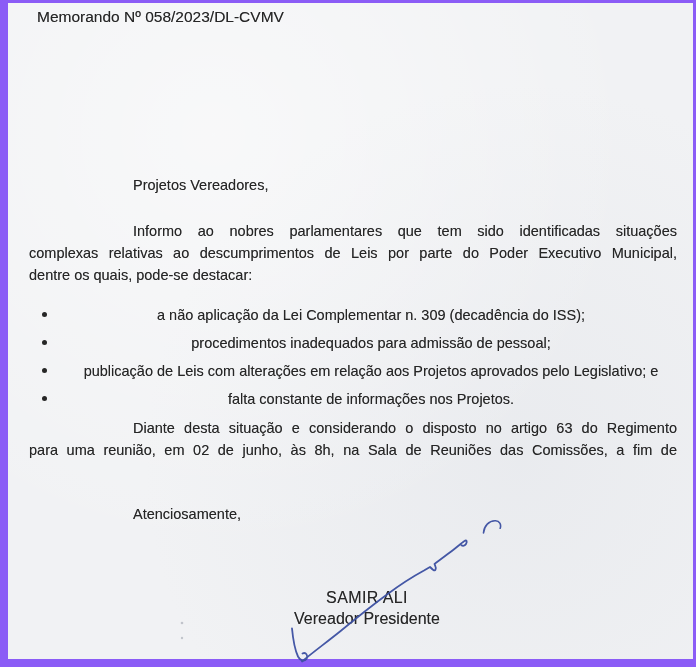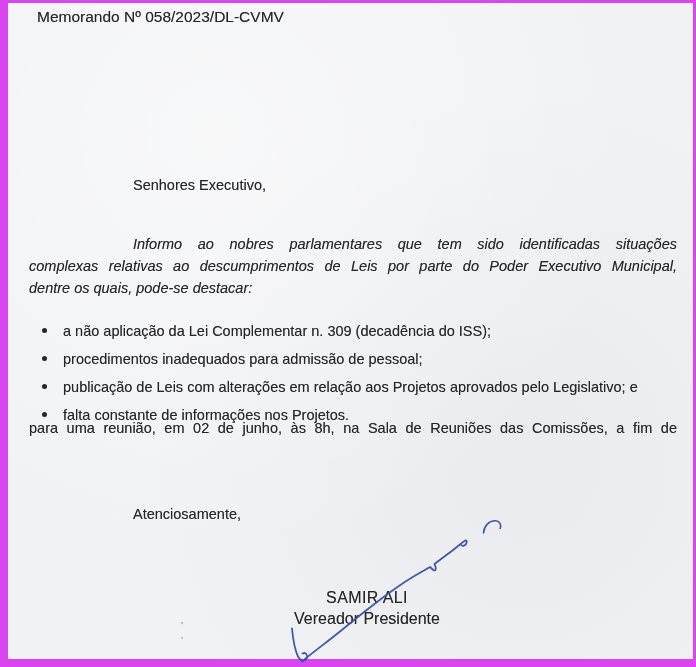--- a/index.html
+++ b/index.html
@@ -32,55 +32,56 @@
   .bullet-text { display:block; margin-left:34px; padding-top:4px; line-height:18px; }
   .sig-block { left:217px; width:300px; text-align:center; }
   .sig-name { font-size:16px; line-height:18px; letter-spacing:.4px; }
   .sig-title { font-size:16px; line-height:18px; }
   .sig-svg { position:absolute; left:0; top:0; width:696px; height:667px; pointer-events:none; }
   .date-line { right:19px; text-align:right; }
 </style>
 </head>
 <body>
 
-<div class="page" style="--paper: #f1f2f4; --ink: #262626; background: #d946ef;">
+<div class="page" style="--paper: #f1f2f4; --ink: #262626; background: #8b5cf6;">
   <div class="paper"></div>
 
   <div class="abs txt hdr" style="left:37px; top:7px;">Memorando Nº 058/2023/DL-CVMV</div>
 
 
 
-  <div class="abs txt body-fs" style="left:133px; top:174px; line-height:22px;">Senhores Executivo,</div>
+  <div class="abs txt body-fs" style="left:133px; top:174px; line-height:22px;">Projetos Vereadores,</div>
 
-  <div class="abs txt body-fs para" style="left:29px; top:233px;font-style:italic;">
+  <div class="abs txt body-fs para" style="left:29px; top:220px;">
     <div class="line j indent">Informo ao nobres parlamentares que tem sido identificadas situações</div>
     <div class="line j">complexas relativas ao descumprimentos de Leis por parte do Poder Executivo Municipal,</div>
     <div class="line">dentre os quais, pode-se destacar:</div>
   </div>
 
-  <div class="abs txt body-fs" style="left:29px; top:318px; width:650px;">
+  <div class="abs txt body-fs" style="left:29px; top:302px; width:650px;text-align:center;">
     <div class="bullet-row">
       <span class="bullet-dot"></span>
       <span class="bullet-text">a não aplicação da Lei Complementar n. 309 (decadência do ISS);</span>
     </div>
     <div class="bullet-row">
       <span class="bullet-dot"></span>
       <span class="bullet-text">procedimentos inadequados para admissão de pessoal;</span>
     </div>
     <div class="bullet-row">
       <span class="bullet-dot"></span>
       <span class="bullet-text">publicação de Leis com alterações em relação aos Projetos aprovados pelo Legislativo; e</span>
     </div>
     <div class="bullet-row">
       <span class="bullet-dot"></span>
       <span class="bullet-text">falta constante de informações nos Projetos.</span>
     </div>
   </div>
 
   <div class="abs txt body-fs para" style="left:29px; top:417px;">
+    <div class="line j indent">Diante desta situação e considerando o disposto no artigo 63 do Regimento</div>
     <div class="line j">para uma reunião, em 02 de junho, às 8h, na Sala de Reuniões das Comissões, a fim de</div>
   </div>
 
   <div class="abs txt body-fs" style="left:133px; top:503px; line-height:22px;">Atenciosamente,</div>
 
   <div class="abs txt sig-block sig-name" style="top:589px;">SAMIR ALI</div>
   <div class="abs txt sig-block sig-title" style="top:610px;">Vereador Presidente</div>
 
   <svg class="sig-svg" viewBox="0 0 696 667">
 

